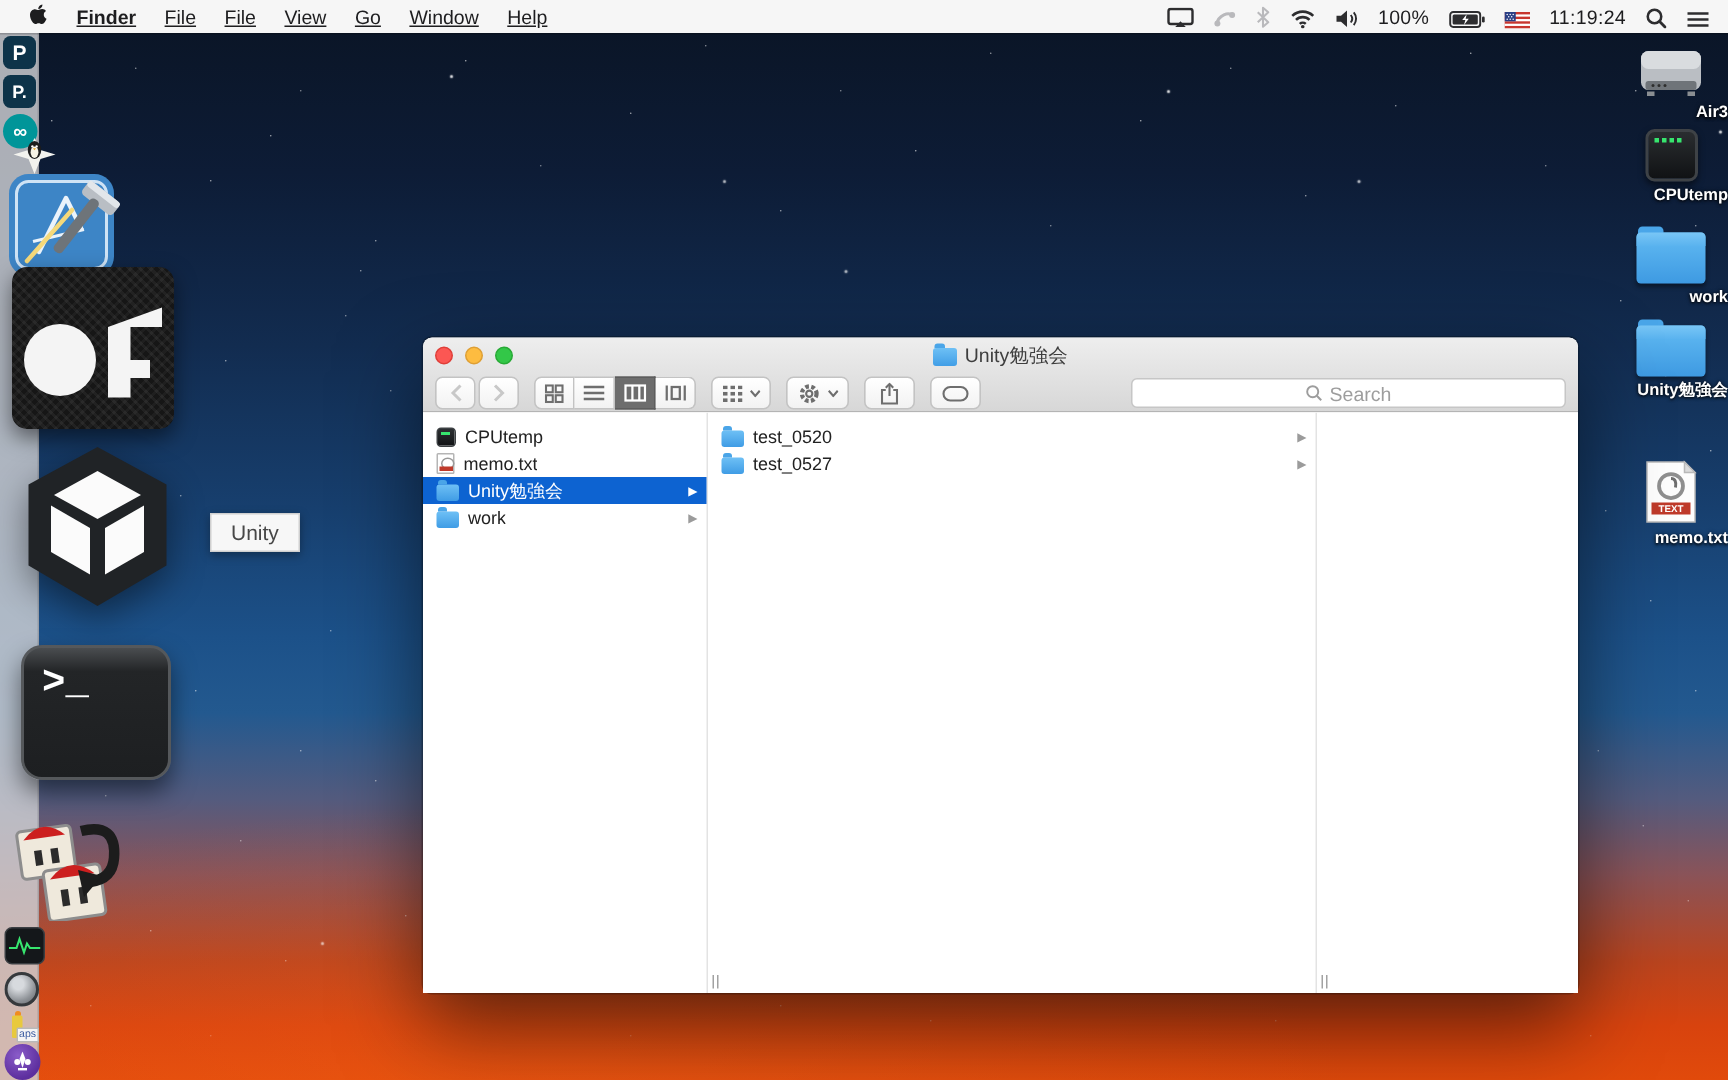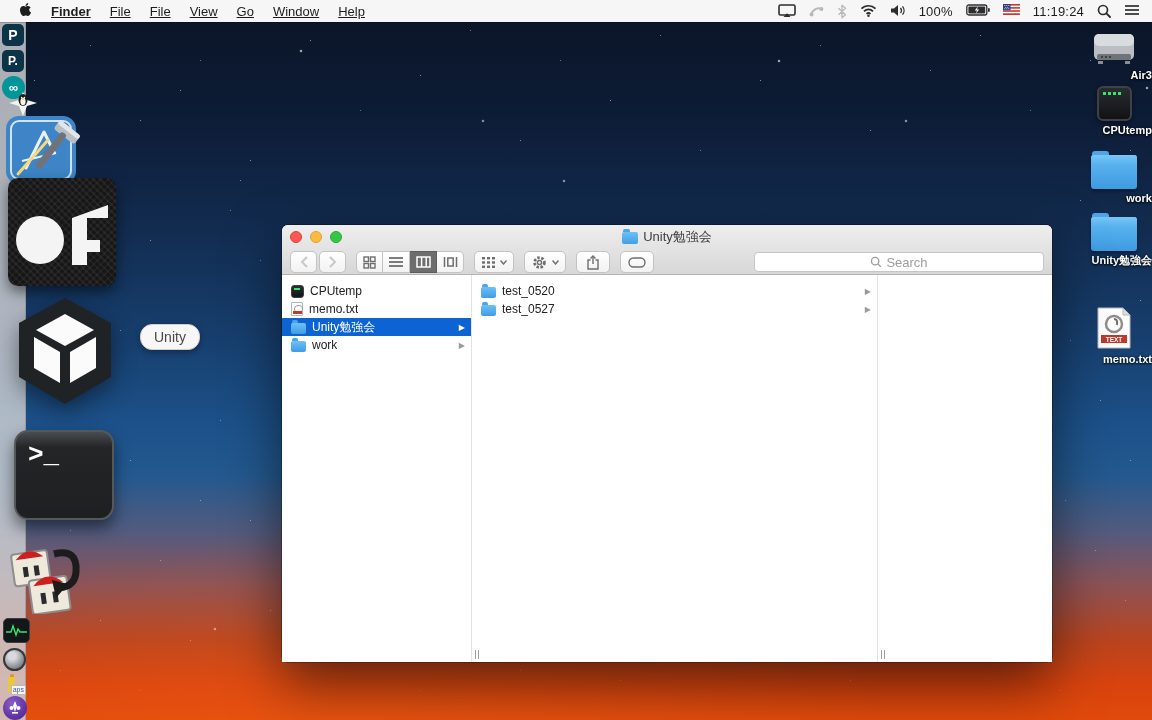--- a/index.html
+++ b/index.html
@@ -37,21 +37,21 @@
     563px 180px 1px #ffffffd0, 214px 628px 1px #ffffffc0, 905px 120px 1px #ffffffd8,
     90px 380px 1px #ffffffc8, 482px 120px 1px #ffffffd0; }
 
   
   .menubar { position:absolute; top:0; left:0; width:1152px; height:22px; background:#f6f6f6;
     display:flex; align-items:center; font-size:13px; color:#1d1d1f; z-index:40;
     box-shadow:0 1px 0 rgba(0,0,0,.18); }
   .mb-left { display:flex; align-items:center; gap:19px; padding-left:19px; }
   .mb-left .menu { cursor:default;text-decoration:underline; }
   .mb-left .bold { font-weight:bold; }
-  .mb-right { margin-left:auto; display:flex; align-items:flex-start; gap:13px; padding-right:12px; }
+  .mb-right { margin-left:auto; display:flex; align-items:flex-end; gap:13px; padding-right:12px; }
   .mb-right svg { display:block; }
   .sicon { color:#2d2d2f; }
   .sicon.dim { color:#b9b9bc; }
   .clock { font-size:13px; letter-spacing:.2px; }
 
   
   .dock-strip { position:absolute; left:0; top:22px; bottom:0; width:26px;
     background:rgba(208,209,212,.82); border-right:1px solid rgba(110,110,115,.35); z-index:5; }
   .ditem { position:absolute; z-index:6; cursor:pointer; }
   .sq-app { border-radius:5px; color:#fff; display:flex; align-items:center; justify-content:center; font-weight:bold; }
@@ -81,22 +81,22 @@
     box-shadow:inset 0 0 0 2px #36393c; }
   .d-laps { left:4px; top:674px; width:22px; height:21px; position:absolute; }
   .laps-candle { position:absolute; left:4px; top:3px; width:7px; height:15px; background:#e8c93e; border-radius:1px; }
   .laps-flame { position:absolute; left:6px; top:0; width:4px; height:4px; background:#f08c1e; border-radius:50% 50% 50% 0; }
   .laps-badge { position:absolute; right:0; bottom:0; background:#f5f5f5; color:#3a5ba0;
     font-size:7px; line-height:8px; padding:0 1px; border:1px solid #b9b9b9; border-radius:1px; }
   .d-purple { left:3px; top:696px; width:24px; height:24px; border-radius:50%;
     background:radial-gradient(circle at 38% 32%, #8a5cc9, #5d2f9e 70%);
     display:flex; align-items:center; justify-content:center; }
 
-  .dock-tooltip { position:absolute; left:140px; top:324px; z-index:8; background:#f7f7f7;
-    border:1px solid #cfcfcf; border-radius:12px; padding:4px 13px; font-size:14px; color:#474747;
+  .dock-tooltip { position:absolute; left:140px; top:342px; z-index:8; background:#f7f7f7;
+    border:1px solid #cfcfcf; border-radius:0; padding:4px 13px; font-size:14px; color:#474747;
     box-shadow:0 2px 6px rgba(0,0,0,.35); }
 
   
   .dicon { position:absolute; width:76px; text-align:right; z-index:4; cursor:pointer; }
   .dicon .dlabel { margin-top:3px; font-size:11px; font-weight:bold; color:#fff; line-height:12px;
     text-shadow:0 1px 2px rgba(0,0,0,.9), 0 0 3px rgba(0,0,0,.6); word-wrap:break-word; }
   .di-air3 { left:1076px; top:30px; }
   .di-cputemp { left:1076px; top:86px; }
   .di-work { left:1076px; top:150px; }
   .di-unityfolder { left:1076px; top:212px; }

